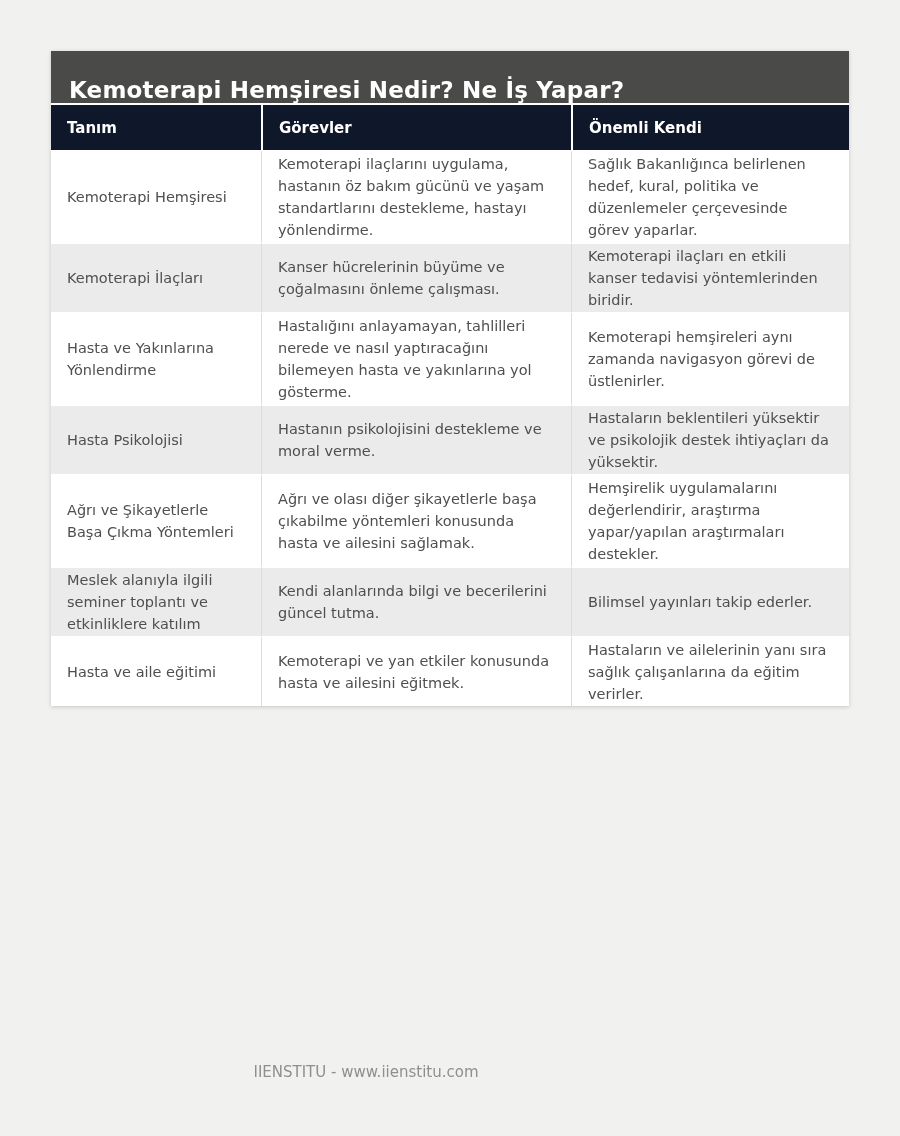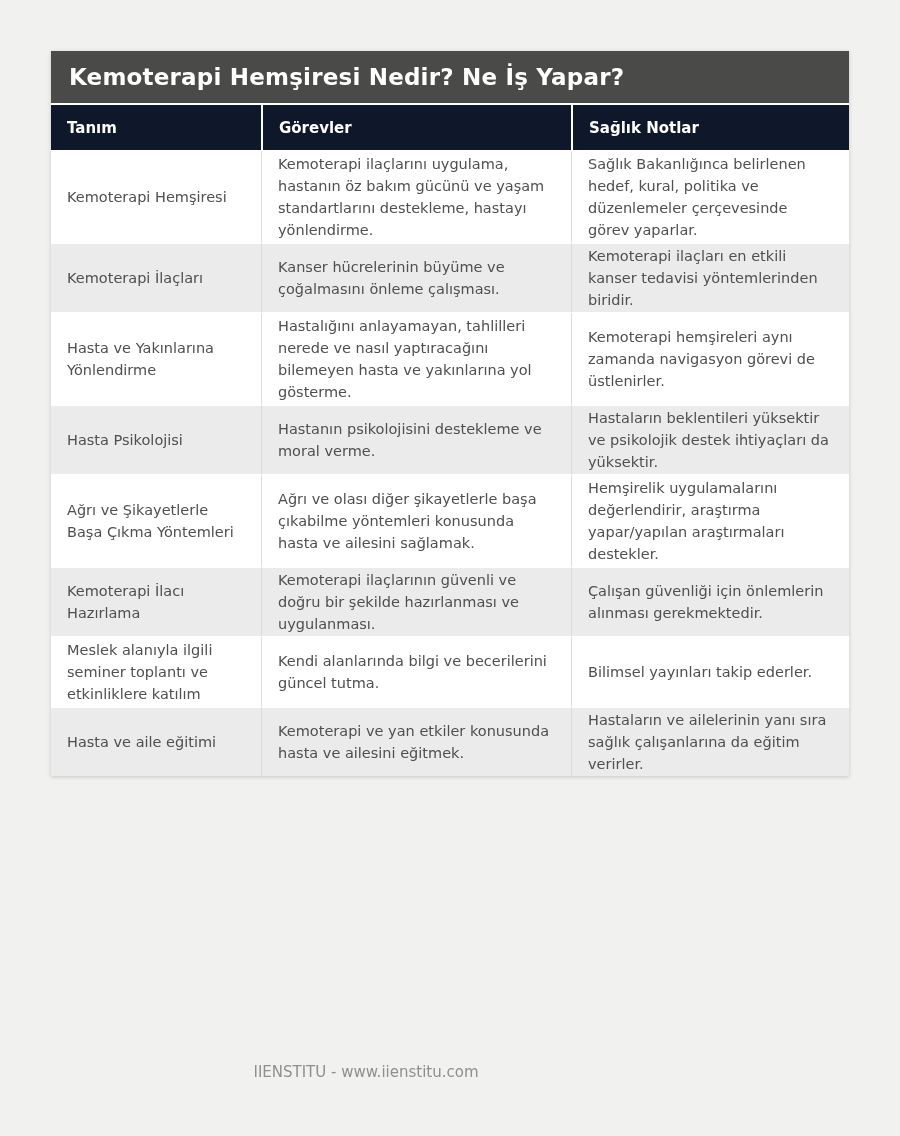--- a/index.html
+++ b/index.html
@@ -17,21 +17,21 @@
     left: 51px;
     top: 51px;
     width: 798px;
     background: #ffffff;
     box-shadow: 0 1px 4px rgba(0,0,0,0.18);
   }
   .title-bar {
     background: #4a4a48;
     height: 54px;
     display: flex;
-    align-items: center;
+    align-items: flex-end;
     padding: 0 18px;
     border-bottom: 2px solid #ffffff;
   }
   .title-bar h1 {
     color: #ffffff;
     font-size: 23px;
     font-weight: bold;
     letter-spacing: 0.2px;
     white-space: nowrap;
   }
@@ -86,21 +86,21 @@
   <table>
     <colgroup>
         <col class="c1">
         <col class="c2">
         <col class="c3">
       </colgroup>
     <thead>
       <tr>
         <th>Tanım</th>
         <th>Görevler</th>
-        <th>Sağlık Notlar</th>
+        <th>Önemli Kendi</th>
       </tr>
     </thead>
     <tbody id="table-body">
   <tr>
     <td>Kemoterapi Hemşiresi</td>
     <td>Kemoterapi ilaçlarını uygulama, hastanın öz bakım gücünü ve yaşam standartlarını destekleme, hastayı yönlendirme.</td>
     <td>Sağlık Bakanlığınca belirlenen hedef, kural, politika ve düzenlemeler çerçevesinde görev yaparlar.</td>
   </tr>
 
   <tr>
@@ -121,25 +121,20 @@
     <td>Hastaların beklentileri yüksektir ve psikolojik destek ihtiyaçları da yüksektir.</td>
   </tr>
 
   <tr>
     <td>Ağrı ve Şikayetlerle Başa Çıkma Yöntemleri</td>
     <td>Ağrı ve olası diğer şikayetlerle başa çıkabilme yöntemleri konusunda hasta ve ailesini sağlamak.</td>
     <td>Hemşirelik uygulamalarını değerlendirir, araştırma yapar/yapılan araştırmaları destekler.</td>
   </tr>
 
 
-  <tr>
-    <td>Kemoterapi İlacı Hazırlama</td>
-    <td>Kemoterapi ilaçlarının güvenli ve doğru bir şekilde hazırlanması ve uygulanması.</td>
-    <td>Çalışan güvenliği için önlemlerin alınması gerekmektedir.</td>
-  </tr>
 
 
   <tr>
     <td>Meslek alanıyla ilgili seminer toplantı ve etkinliklere katılım</td>
     <td>Kendi alanlarında bilgi ve becerilerini güncel tutma.</td>
     <td>Bilimsel yayınları takip ederler.</td>
   </tr>
 
   <tr>
     <td>Hasta ve aile eğitimi</td>

